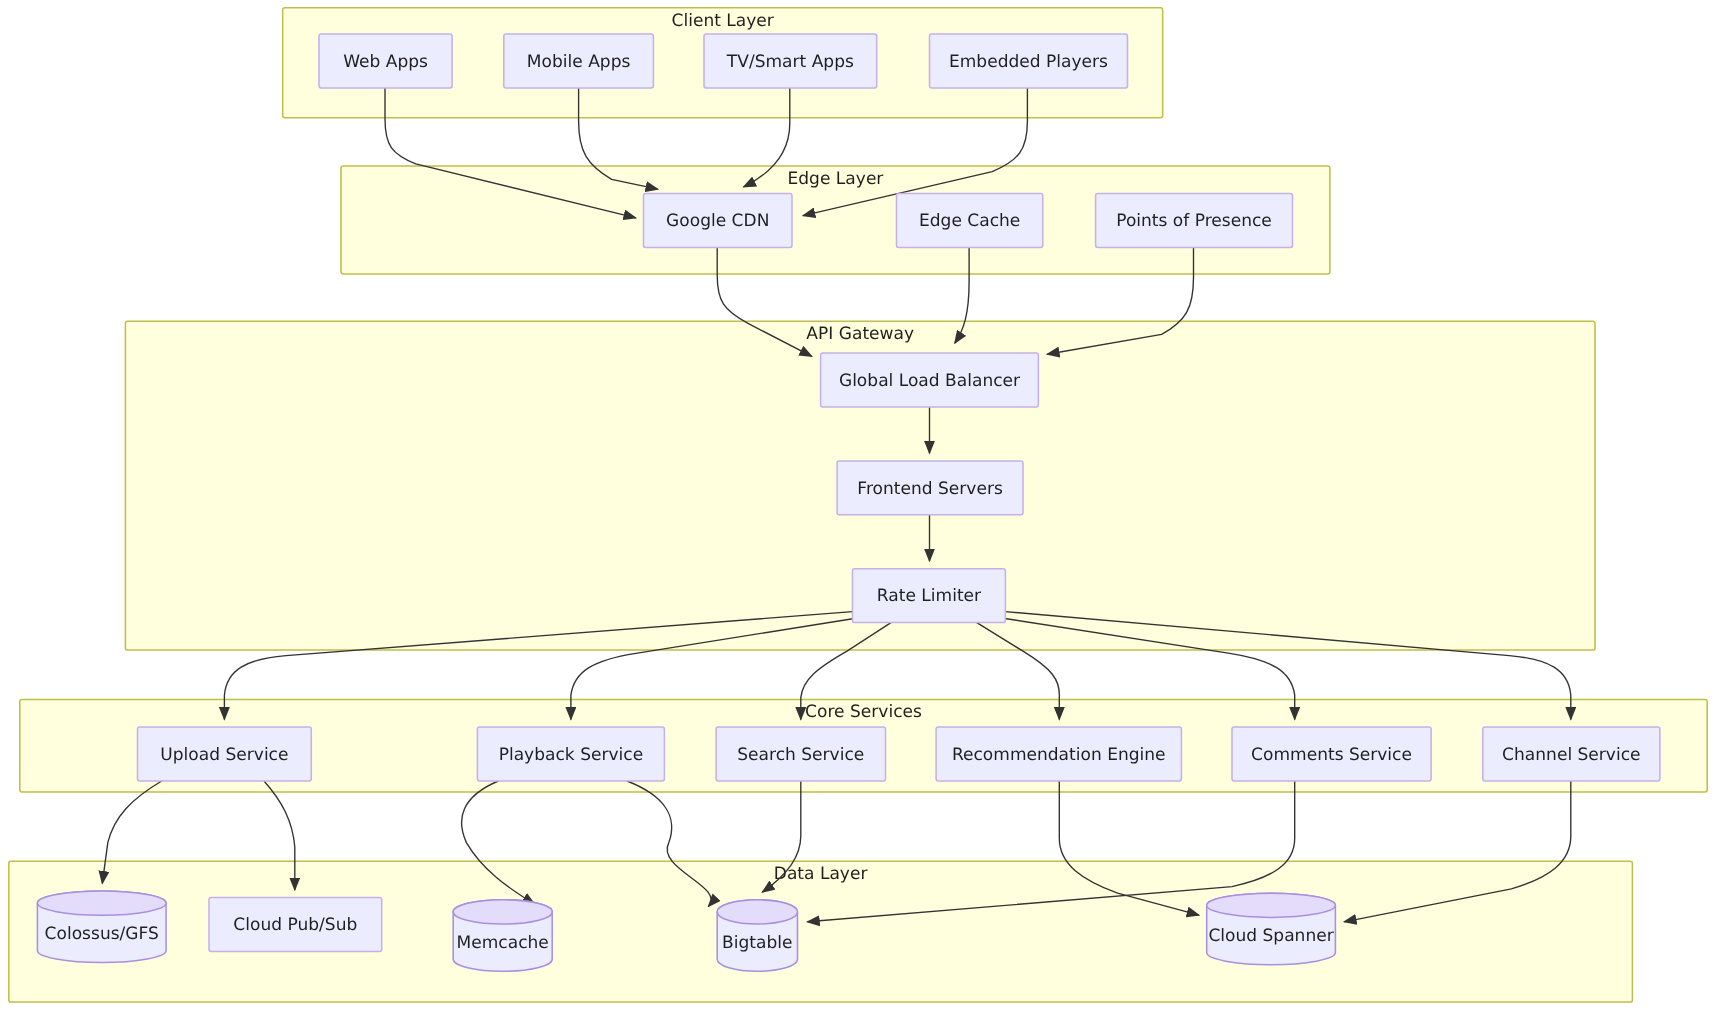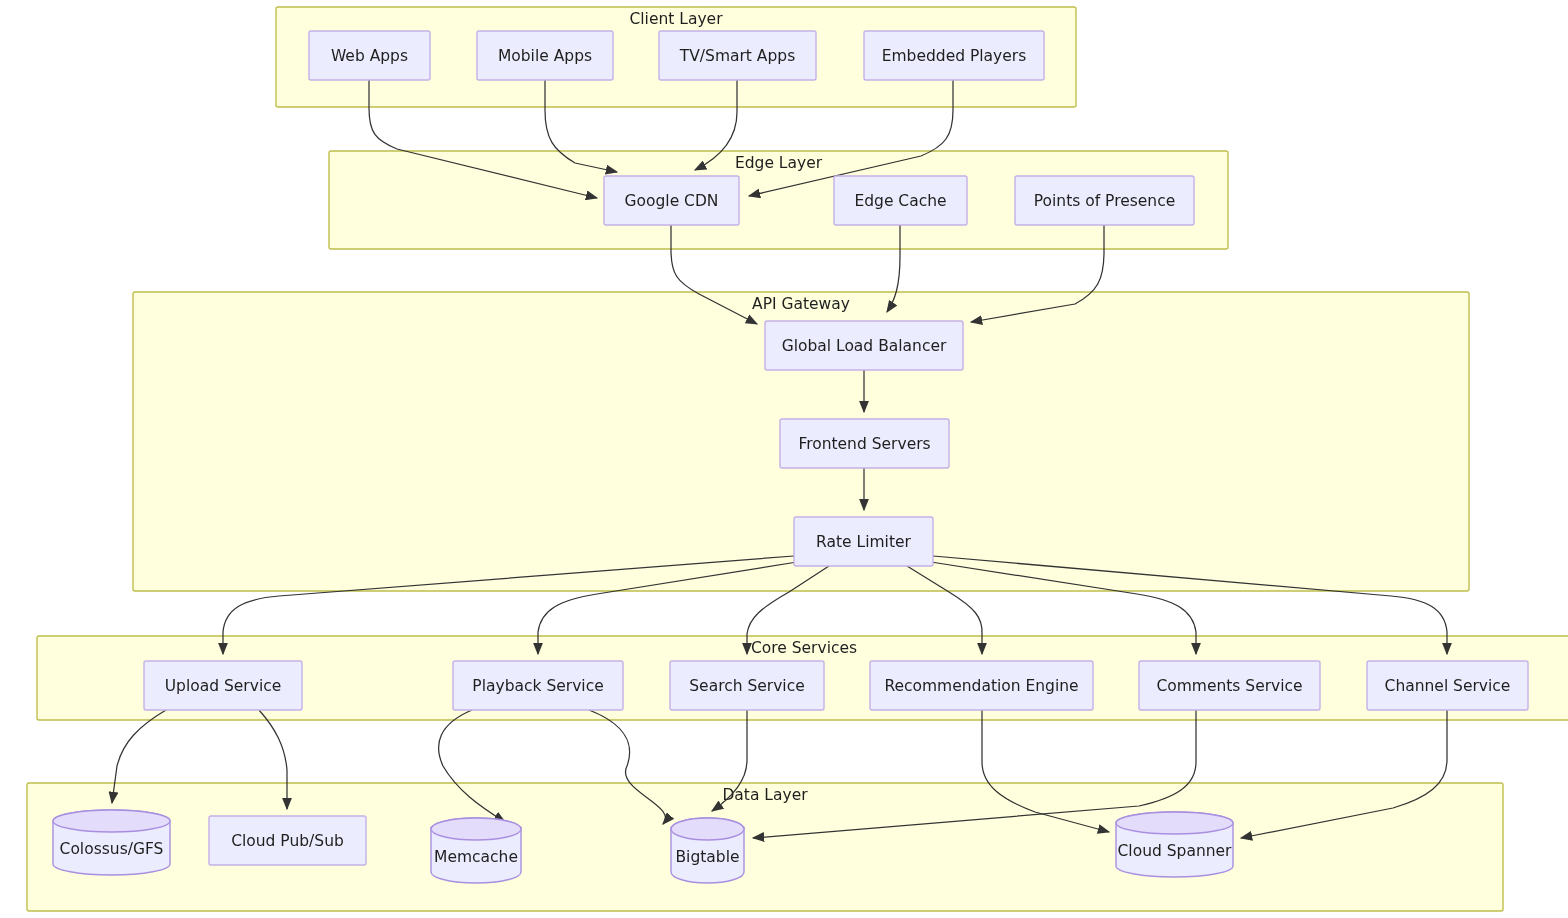--- a/index.html
+++ b/index.html
@@ -10,21 +10,20 @@
   body {
     width: 1568px;
     height: 918px;
     font-family: "DejaVu Sans", "Liberation Sans", sans-serif;
     overflow: hidden;
   }
   #diagram-root {
     position: relative;
     width: 1258px;
     height: 918px;
-    padding-left: 19px;
   }
   svg#flow {
     display: block;
     width: 1568px;
     height: 918px;
   }
   .cluster-rect {
     fill: #ffffde;
     stroke: #bfbf4d;
     stroke-width: 1.4px;

